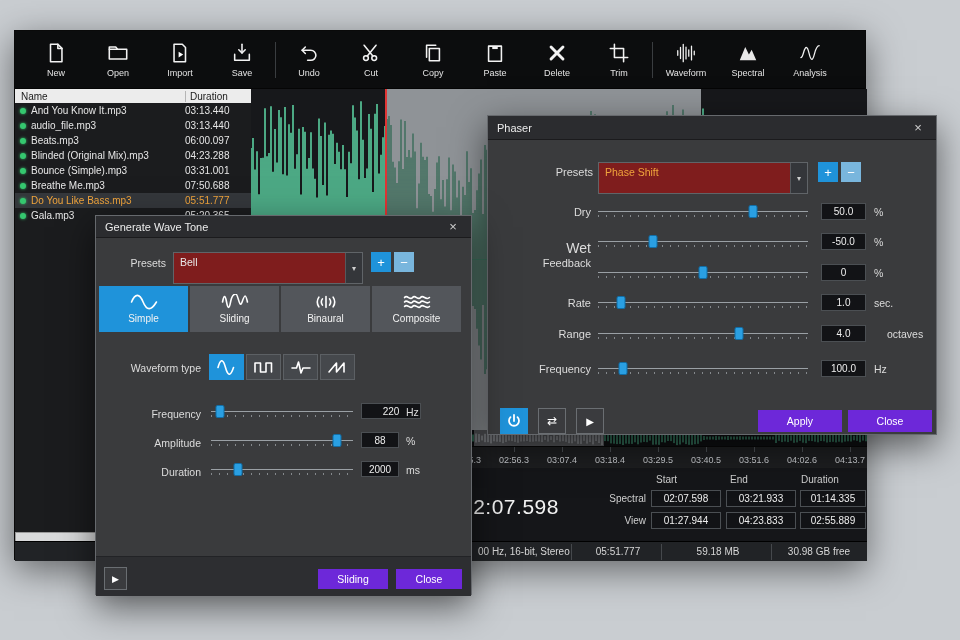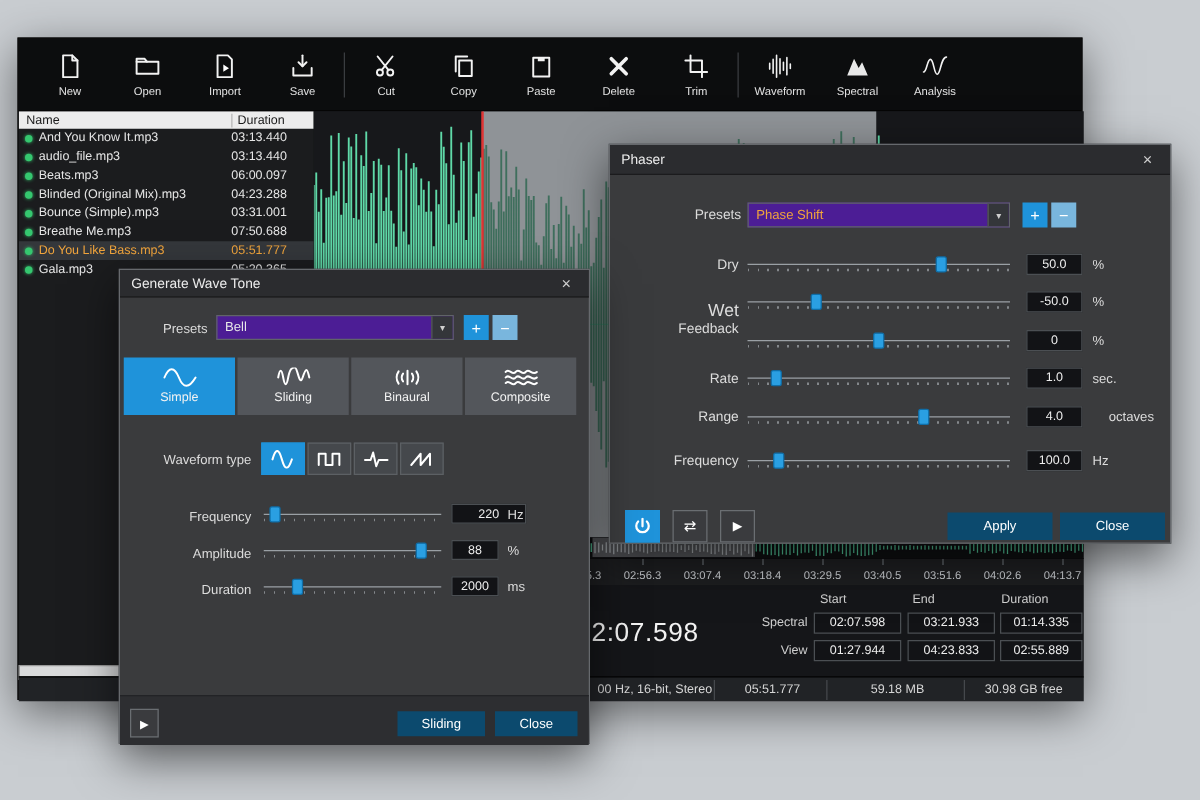--- a/index.html
+++ b/index.html
@@ -44,38 +44,38 @@
   
   .bottombar{left:0;top:510px;width:852px;height:20px;background:#212326;border-top:1px solid #000;color:#d6d6d6;font-size:10px}
   .bbsep{position:absolute;top:2px;width:1px;height:16px;background:#45484c}
   .bbtext{position:absolute;top:4px}
   .bbcell{position:absolute;top:4px;text-align:center}
   
   .dialog{background:#3a3b3d;border:1px solid #66696d;box-shadow:0 12px 34px rgba(0,0,0,.55)}
   .dtitle{left:0;top:0;width:100%;display:flex;align-items:center;padding:0 9px;background:#2b2c2f;color:#ececec;font-size:11px;border-bottom:1px solid #1b1b1d}
   .dclose{margin-left:auto;width:18px;text-align:center;font-size:13px;color:#cfcfcf;cursor:pointer}
   .dlabel{position:absolute;font-size:10.5px;color:#dcdcdc;text-align:right}
-  .dropdown{position:absolute;display:flex;background:#4c1d95;border:1px solid #606468;height:20px;cursor:pointer}
+  .dropdown{position:absolute;display:flex;background:#7f1d1d;border:1px solid #606468;height:32px;cursor:pointer}
   .ddtext{flex:1;padding:0 6px;line-height:18px;font-size:10.5px;color:#e8e8e8;white-space:nowrap;overflow:hidden}
   .ddtext.orange{color:#f0a43c}
   .ddbtn{width:17px;border-left:1px solid #55585c;display:flex;align-items:center;justify-content:center;color:#cfcfcf;font-size:8px;background:#34363a}
   .sqbtn{position:absolute;width:20px;height:20px;display:flex;align-items:center;justify-content:center;color:#fff;font-size:13px;cursor:pointer}
   .plus{background:#1f93da}.minus{background:#79b6dd}
   .gtab{position:absolute;width:89px;height:46px;display:flex;flex-direction:column;align-items:center;justify-content:center;gap:3px;background:#53565b;font-size:10px;color:#f2f2f2;cursor:pointer}
   .gtab.active{background:#1f93da}
   .gtab svg{width:30px;height:16px;stroke:#fff;fill:none;stroke-width:1.8;stroke-linecap:round}
   .wtbtn{position:absolute;width:35px;height:26px;display:flex;align-items:center;justify-content:center;background:#45484c;border:1px solid #5c6064;cursor:pointer}
   .wtbtn.active{background:#1f93da;border-color:#1f93da}
   .wtbtn svg{width:22px;height:15px;stroke:#fff;fill:none;stroke-width:1.6;stroke-linecap:round;stroke-linejoin:round}
   .slider{position:absolute;height:16px;cursor:pointer}
   .track{position:absolute;left:0;right:0;top:7px;border-top:1px solid #9aa0a5}
   .ticks{position:absolute;left:0;right:0;top:11px;height:2px;background:repeating-linear-gradient(90deg,#84888c 0 1px,transparent 1px 8px)}
   .handle{position:absolute;top:1px;width:9px;height:13px;background:#2a9fe2;border:1px solid #0f6ea8;border-radius:2px;transform:translateX(-50%)}
   .unit{position:absolute;font-size:10.5px;color:#dcdcdc}
-  .btn{position:absolute;display:flex;align-items:center;justify-content:center;background:#0c4a6e;color:#fff;font-size:10.5px;cursor:pointer}
+  .btn{position:absolute;display:flex;align-items:center;justify-content:center;background:#6d28d9;color:#fff;font-size:10.5px;cursor:pointer}
   .iconbtn{position:absolute;display:flex;align-items:center;justify-content:center;background:#3a3b3e;border:1px solid #6a6e72;color:#fff;cursor:pointer}
   .iconbtn.power{background:#1f93da;border-color:#1f93da}
   .iconbtn svg{stroke:#fff;fill:none;stroke-width:1.8;stroke-linecap:round}
   .gbottom{left:0;top:340px;width:100%;height:40px;background:#2d2e31;border-top:1px solid #222326}
   .gendlg{left:95px;top:215px;width:377px;height:380px;z-index:5}
   .phaserdlg{left:487px;top:115px;width:450px;height:320px;z-index:4}
 </style>
 </head>
 <body>
 
@@ -107,20 +107,27 @@
       </div>
       <div class="titem">
         <svg viewBox="0 0 24 24">
             <path d="M12 2.5v9.5"></path>
             <path d="M8.5 8.5L12 12l3.5-3.5"></path>
             <path d="M4 13.5v6.5h16v-6.5"></path>
           </svg>
         <span class="tlabel">Save</span>
       </div>
       <div class="tsep"></div>
+      <div class="titem">
+        <svg viewBox="0 0 24 24">
+            <path d="M8 5.5L4.5 9L8 12.5"></path>
+            <path d="M4.5 9H14a5.5 5.5 0 0 1 0 11h-3.5"></path>
+          </svg>
+        <span class="tlabel">Undo</span>
+      </div>
       <div class="titem">
         <svg viewBox="0 0 24 24">
             <circle cx="6.5" cy="17.5" r="2.6"></circle>
             <circle cx="15.5" cy="17.5" r="2.6"></circle>
             <path d="M8 15.3L17.5 3.5M14 15.3L4.5 3.5"></path>
           </svg>
         <span class="tlabel">Cut</span>
       </div>
       <div class="titem">
         <svg viewBox="0 0 24 24">

